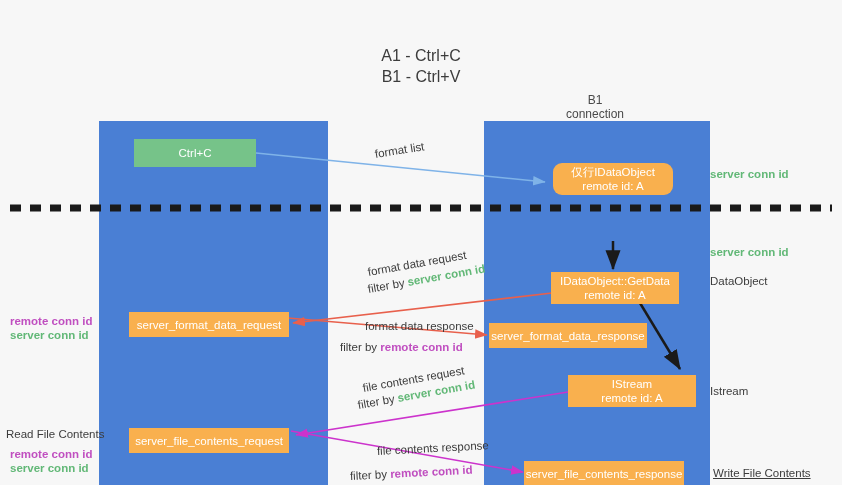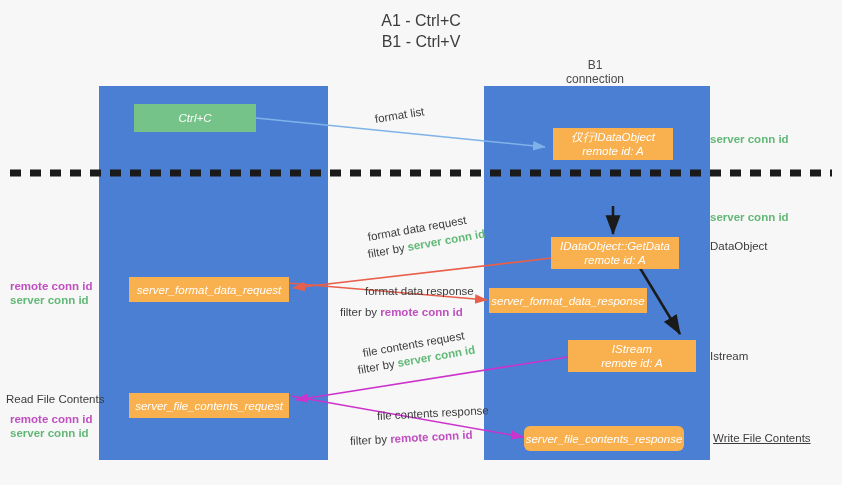--- a/index.html
+++ b/index.html
@@ -10,20 +10,21 @@
     width: 842px;
     height: 485px;
     background: #f7f7f7;
     font-family: "Liberation Sans", sans-serif;
     overflow: hidden;
   }
   #canvas {
     position: relative;
     width: 842px;
     height: 385px;
+    margin-top: 35px;
   }
   .abs { position: absolute; }
 
   
   #title {
     left: 0; top: 10px;
     width: 842px;
     text-align: center;
     font-size: 16px;
     line-height: 21px;
@@ -50,21 +51,20 @@
     box-sizing: border-box;
     display: flex;
     align-items: center;
     justify-content: center;
     text-align: center;
     color: #ffffff;
     font-size: 11.5px;
     line-height: 14px;
     white-space: pre-line;
     padding: 2px 4px;
-    font-style: italic;
   }
   .node.green { background: #76c389; }
   .node.orange { background: #f9b martes; }
   .node.orange { background: #f9b04e; }
 
   
   .side-label {
     font-size: 11.5px;
     line-height: 14px;
     color: #3c3c3c;
@@ -132,37 +132,37 @@
 
     <line x1="640" y1="268" x2="680" y2="334" stroke="#1a1a1a" stroke-width="2.5" marker-end="url(#ah-dark)"></line>
 
     <line x1="568" y1="357" x2="296" y2="400" stroke="#cc33cc" stroke-width="1.6" marker-end="url(#ah-magenta)"></line>
 
     <line x1="291" y1="396" x2="523" y2="437" stroke="#cc33cc" stroke-width="1.6" marker-end="url(#ah-magenta)"></line>
   </svg>
 
   <div class="abs node green" style="left:134px; top:104px; width:122px; height:28px;">Ctrl+C</div>
 
-  <div class="abs node orange" style="left:553px; top:128px; width:120px; height:32px;">仅行IDataObject
+  <div class="abs node orange" style="left:553px; top:128px; width:120px; height:32px;border-radius:9px;">仅行IDataObject
 remote id: A</div>
 
 
   <div class="abs node orange" style="left:551px; top:237px; width:128px; height:32px;">IDataObject::GetData
 remote id: A</div>
 
   <div class="abs node orange" style="left:129px; top:277px; width:160px; height:25px;">server_format_data_request</div>
 
   <div class="abs node orange" style="left:489px; top:288px; width:158px; height:25px;">server_format_data_response</div>
 
   <div class="abs node orange" style="left:568px; top:340px; width:128px; height:32px;">IStream
 remote id: A</div>
 
   <div class="abs node orange" style="left:129px; top:393px; width:160px; height:25px;">server_file_contents_request</div>
 
-  <div class="abs node orange" style="left:524px; top:426px; width:160px; height:25px;border-radius:6px;">server_file_contents_response</div>
+  <div class="abs node orange" style="left:524px; top:426px; width:160px; height:25px;">server_file_contents_response</div>
 
   <div class="abs caption rot-up" style="left:375px; top:112px;">format list</div>
 
   <div class="abs caption rot-up2" style="left:368px; top:230px;">format data request</div>
   <div class="abs caption rot-up2" style="left:368px; top:247px;">
     <span>filter by </span><span class="green-text">server conn id</span>
   </div>
 
   <div class="abs caption" style="left:365px; top:284px;">format data response</div>
   <div class="abs caption" style="left:340px; top:305px;">

